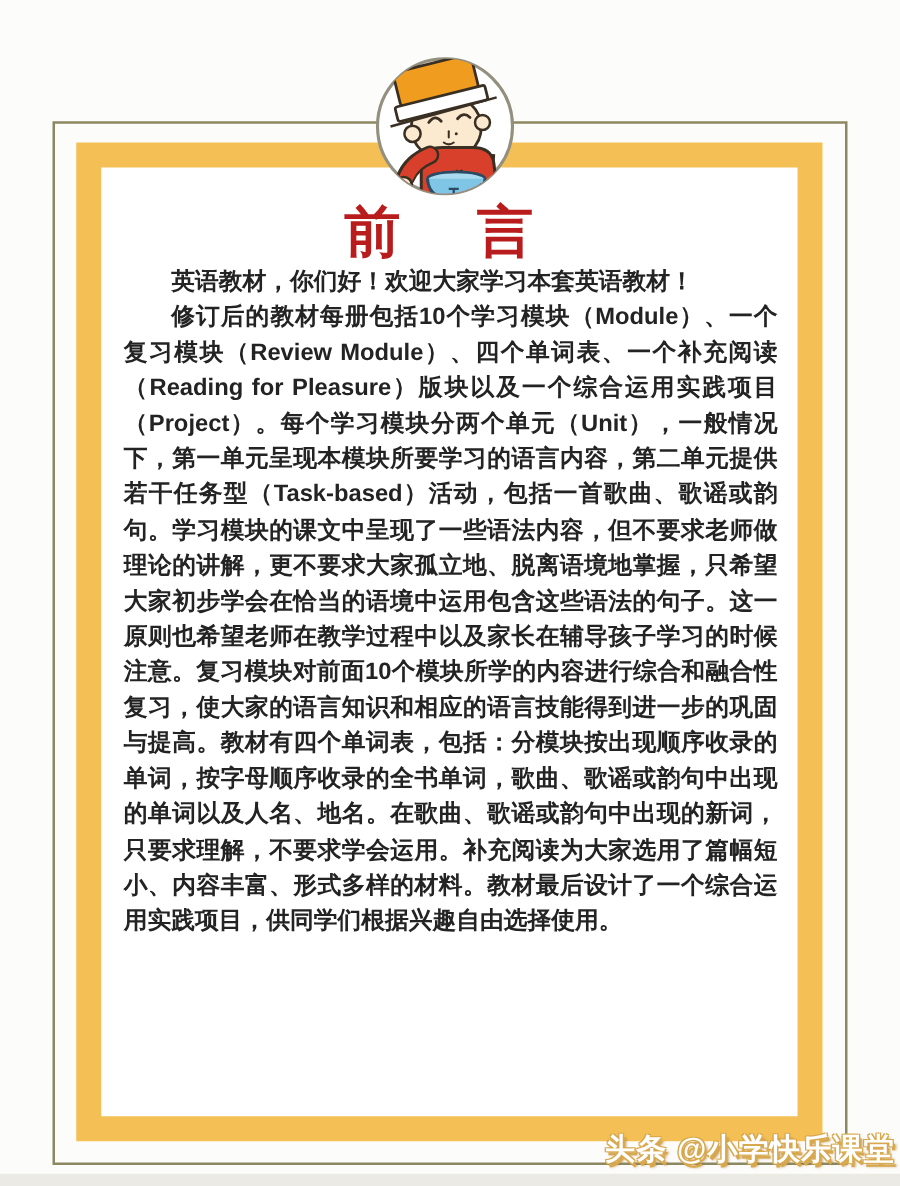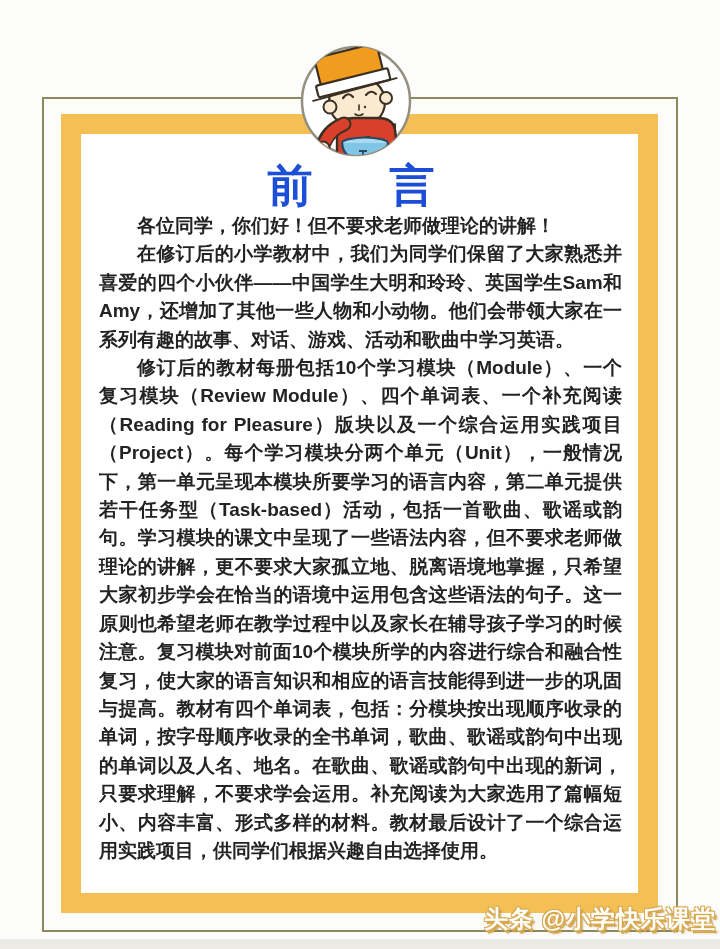--- a/index.html
+++ b/index.html
@@ -24,22 +24,22 @@
   
   .badge{
     position:absolute;left:299px;top:44px;width:114px;height:114px;
   }
   .badge svg{display:block;width:114px;height:114px;}
 
   
   .title{
     position:absolute;left:0;top:156px;width:704px;
     text-align:center;
-    font-family:Liberation Mono, monospace;
-    font-weight:700;font-size:45px;color:#1d4ed8;
+    font-family:Liberation Serif, serif;
+    font-weight:700;font-size:45px;color:#b91c1c;
     word-spacing:46px;letter-spacing:2px;white-space:pre;
   }
 
   
   .content{
     position:absolute;left:99px;top:212px;width:523px;
     font-size:19px;line-height:28.4px;color:#232323;
     font-weight:600;text-align:justify;
   }
   .content p{margin:0;text-indent:2em;}
@@ -107,22 +107,21 @@
         <ellipse cx="66" cy="99" rx="23" ry="5.5" fill="#A9DAEF" stroke="#2B4A63" stroke-width="2.2"></ellipse>
         <path d="M43 99 q1 17 23 17 q22 0 23 -17" fill="#7FC5E5" stroke="#2B4A63" stroke-width="2.4"></path>
         <path d="M60 107 h8 M64 107 v5" fill="none" stroke="#2B4A63" stroke-width="1.8"></path>
       </g>
     </svg>
   </div>
 
   <div class="title">前 言</div>
 
   <div class="content">
-    <p>各位同学，你们好！但不要求老师做理论的讲解！</p>
-    <p>在修订后的小学教材中，我们为同学们保留了大家熟悉并喜爱的四个小伙伴——中国学生大明和玲玲、英国学生Sam和Amy，还增加了其他一些人物和小动物。他们会带领大家在一系列有趣的故事、对话、游戏、活动和歌曲中学习英语。</p>
+    <p>英语教材，你们好！欢迎大家学习本套英语教材！</p>
     <p>修订后的教材每册包括10个学习模块（Module）、一个复习模块（Review Module）、四个单词表、一个补充阅读（Reading for Pleasure）版块以及一个综合运用实践项目（Project）。每个学习模块分两个单元（Unit），一般情况下，第一单元呈现本模块所要学习的语言内容，第二单元提供若干任务型（Task-based）活动，包括一首歌曲、歌谣或韵句。学习模块的课文中呈现了一些语法内容，但不要求老师做理论的讲解，更不要求大家孤立地、脱离语境地掌握，只希望大家初步学会在恰当的语境中运用包含这些语法的句子。这一原则也希望老师在教学过程中以及家长在辅导孩子学习的时候注意。复习模块对前面10个模块所学的内容进行综合和融合性复习，使大家的语言知识和相应的语言技能得到进一步的巩固与提高。教材有四个单词表，包括：分模块按出现顺序收录的单词，按字母顺序收录的全书单词，歌曲、歌谣或韵句中出现的单词以及人名、地名。在歌曲、歌谣或韵句中出现的新词，只要求理解，不要求学会运用。补充阅读为大家选用了篇幅短小、内容丰富、形式多样的材料。教材最后设计了一个综合运用实践项目，供同学们根据兴趣自由选择使用。</p>
 
   </div>
 
   <div class="watermark">头条 @小学快乐课堂</div>
 
   <div class="bottom-strip"></div>
 </div>
 
 </body></html>

